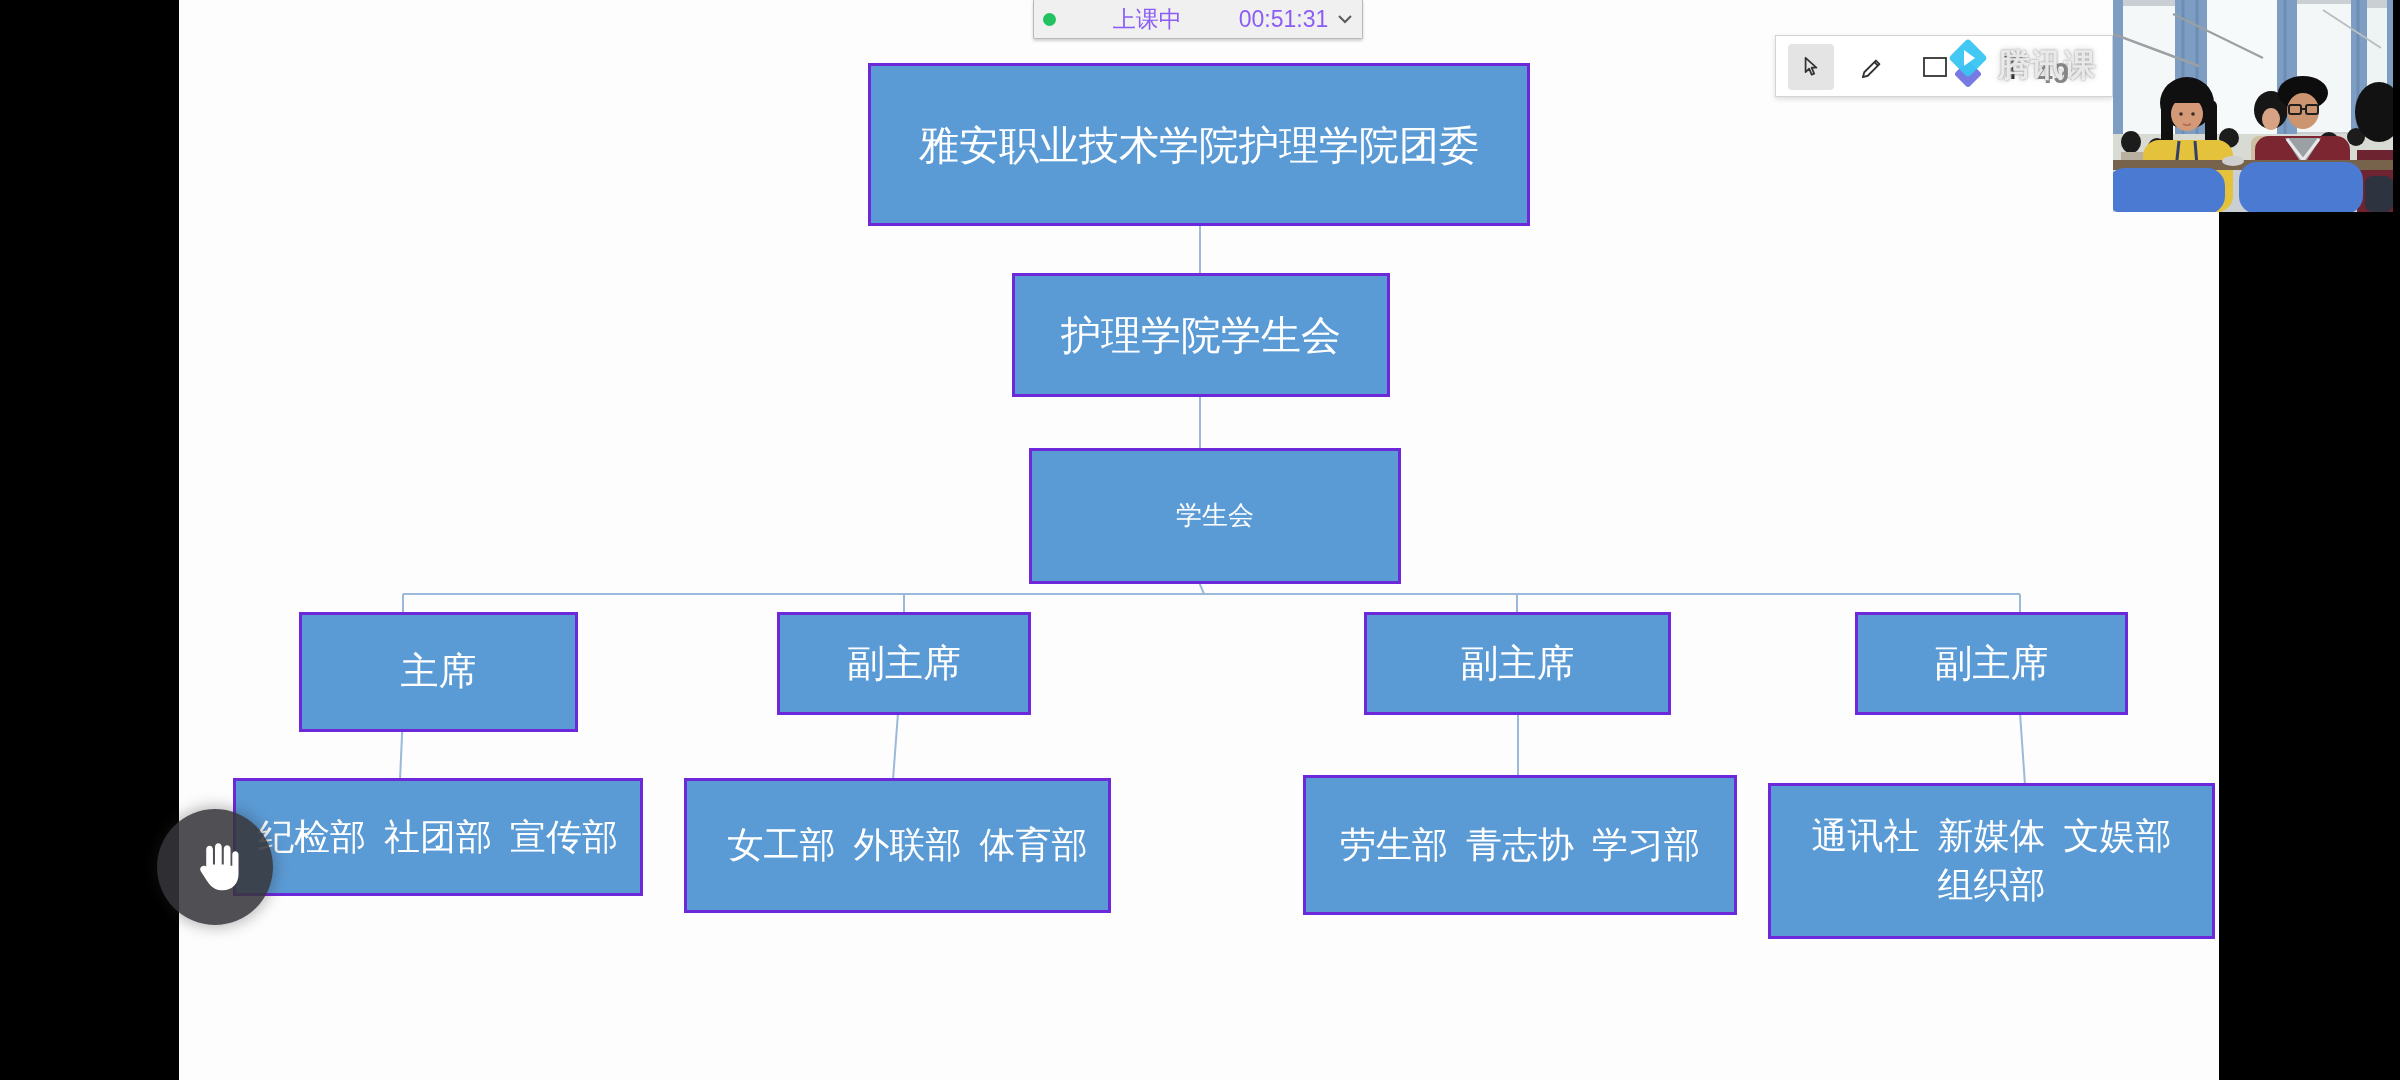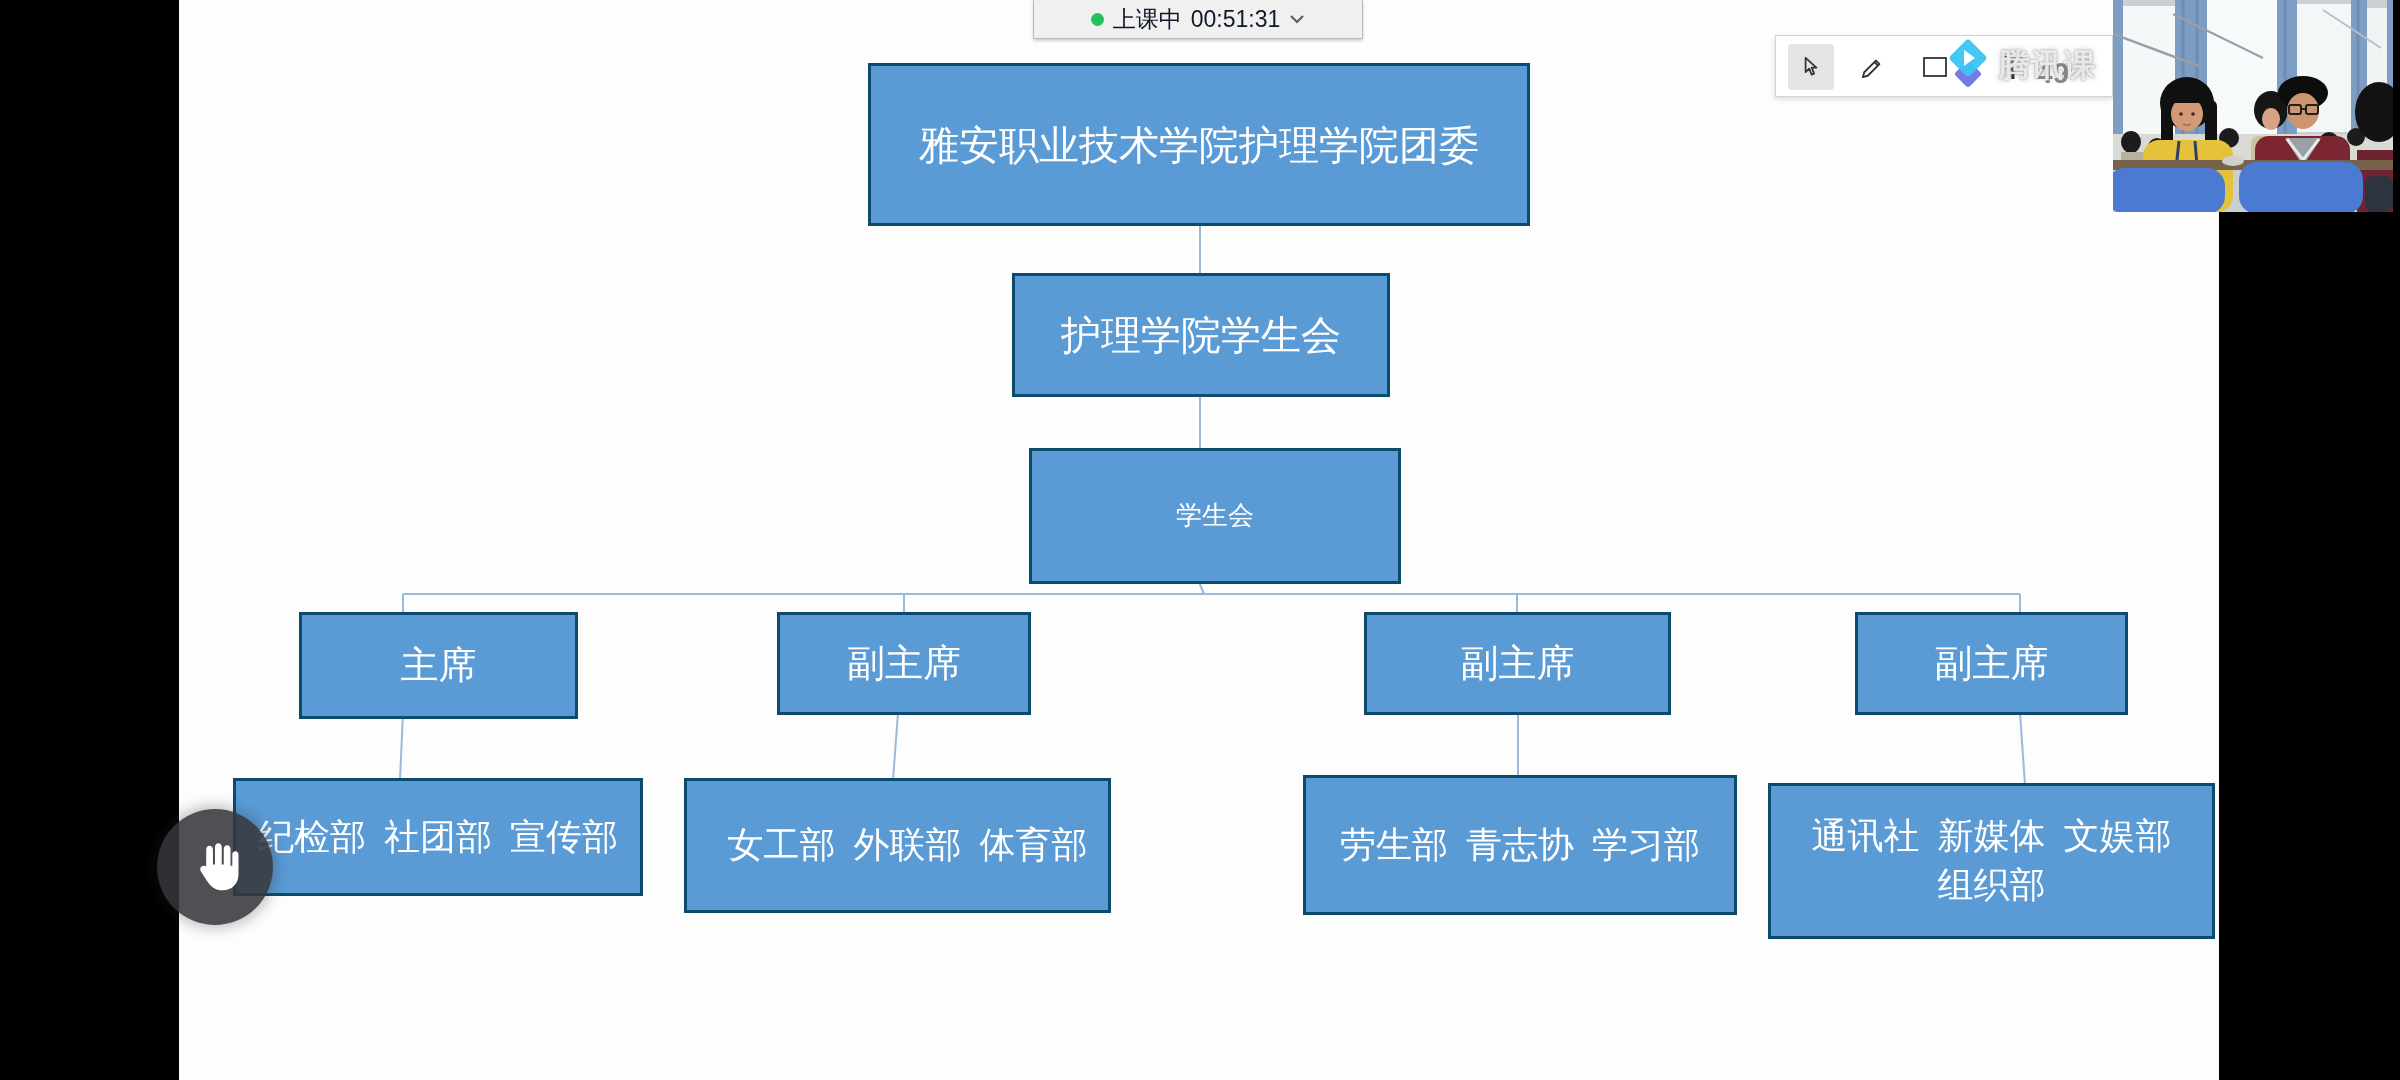--- a/index.html
+++ b/index.html
@@ -2,32 +2,32 @@
 <html><head>
 <meta charset="utf-8">
 <style>
   html,body{margin:0;padding:0;background:#000;}
   .stage{position:relative;width:2400px;height:1080px;background:#000;overflow:hidden;
          font-family:"Liberation Sans",sans-serif;}
   .content-area{position:absolute;left:179px;top:0;width:2040px;height:1080px;background:#fdfdfd;}
 
   
   .connectors{position:absolute;left:0;top:0;z-index:1;}
-  .node{position:absolute;background:#5b9bd5;border:3px solid #0c4a6e;color:#fff;
+  .node{position:absolute;background:#5b9bd5;border:3px solid #6d28d9;color:#fff;
         display:flex;align-items:center;justify-content:center;text-align:center;
         box-sizing:border-box;line-height:1.3;z-index:2;word-spacing:8px;}
   .node .lines div{line-height:1.35;}
 
   
   .pill{position:absolute;left:1033px;top:0;width:330px;height:39px;background:#f0f0f0;
         border:1px solid #b9b9b9;border-top:none;box-sizing:border-box;
         box-shadow:0 2px 3px rgba(0,0,0,.18);display:flex;align-items:center;
         justify-content:center;gap:9px;z-index:5;border-radius:0 0 2px 2px;}
   .dot{width:13px;height:13px;border-radius:50%;background:#23c160;}
-  .pill-text{font-size:23px;color:#0f172a;}
+  .pill-text{font-size:23px;color:#8b5cf6;margin-left:48px;}
 
   
   .toolbar{position:absolute;left:1775px;top:35px;width:338px;height:62px;background:#fff;
         border:1px solid #d4d4d4;box-sizing:border-box;box-shadow:0 2px 5px rgba(0,0,0,.14);
         z-index:5;}
   .tool{position:absolute;top:8px;width:46px;height:46px;display:flex;align-items:center;
         justify-content:center;border-radius:4px;}
   .tool.selected{background:#e4e4e4;}
   .t-glyph{font-size:34px;color:#2b2b2b;font-weight:500;}
 
@@ -74,21 +74,21 @@
 
   <div class="node" style="left:868px;top:63px;width:662px;height:163px;font-size:40px;">
     <span>雅安职业技术学院护理学院团委</span>
   </div>
   <div class="node" style="left:1012px;top:273px;width:378px;height:124px;font-size:40px;">
     <span>护理学院学生会</span>
   </div>
   <div class="node" style="left:1029px;top:448px;width:372px;height:136px;font-size:26px;justify-content:center;">
     <span>学生会</span>
   </div>
-  <div class="node" style="left:299px;top:612px;width:279px;height:107px;font-size:38px;">
+  <div class="node" style="left:299px;top:612px;width:279px;height:120px;font-size:38px;">
     <span>主席</span>
   </div>
   <div class="node" style="left:777px;top:612px;width:254px;height:103px;font-size:38px;">
     <span>副主席</span>
   </div>
   <div class="node" style="left:1364px;top:612px;width:307px;height:103px;font-size:38px;">
     <span>副主席</span>
   </div>
   <div class="node" style="left:1855px;top:612px;width:273px;height:103px;font-size:38px;">
     <span>副主席</span>

